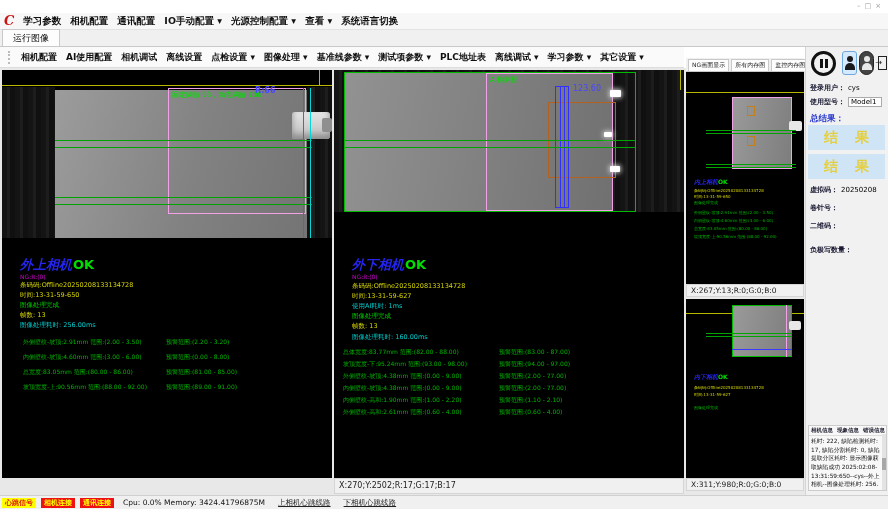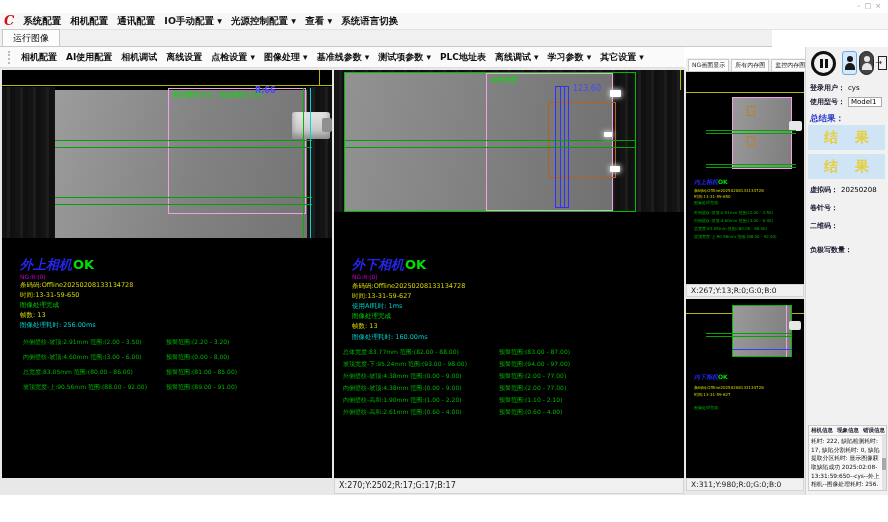--- a/index.html
+++ b/index.html
@@ -10,21 +10,21 @@
   
   #titlebar{left:0;top:0;width:888px;height:13px;background:#3b3b3b;color:#ddd;font-size:7px;line-height:13px;padding-left:4px}
   #wincontrols{right:3px;top:0;height:13px;color:#9a9a9a;font-size:7px;line-height:13px;letter-spacing:4px}
 
   
   #menubar{left:0;top:13px;width:888px;height:17px;background:#f7f7f7;border-bottom:1px solid #e3e3e3;display:flex;align-items:center;gap:9px;padding-left:4px}
   #logo{color:#cc1111;font-size:13px;font-weight:bold;font-style:italic;font-family:"DejaVu Serif",serif;line-height:14px}
   .menu-item{font-size:9.5px;font-weight:600;color:#111;white-space:nowrap;cursor:default}
 
   
-  #tabrow{left:0;top:30px;width:772px;height:17px;background:#f0f0f0;border-bottom:1px solid #c9c9c9}
+  #tabrow{left:0;top:30px;width:888px;height:17px;background:#f0f0f0;border-bottom:1px solid #c9c9c9}
   #tab-run{position:absolute;left:2px;bottom:0;padding:2px 10px 1px;background:#fdfdfd;border:1px solid #c9c9c9;border-bottom:none;font-size:9px;color:#111}
 
   
   #toolbar{left:0;top:47px;width:684px;height:21px;background:#fafafa;border-bottom:1px solid #ddd;display:flex;align-items:center;gap:9px;padding-left:8px}
   #toolbar .grip{width:2px;height:13px;border-left:2px dotted #bbb;margin-right:2px}
   .tool-item{font-size:9px;font-weight:600;color:#111;white-space:nowrap}
   #main-bg{left:0;top:68px;width:888px;height:427px;background:#e8e8e8}
 
   
   .view{background:#000;overflow:hidden}
@@ -183,21 +183,21 @@
 </style>
 </head>
 <body>
 
 <div id="win">
 
   <div id="wincontrols" class="abs"><span>–</span><span>□</span><span>×</span></div>
 
   <div id="menubar" class="abs">
     <span id="logo">C</span>
-    <span class="menu-item">系统配置</span>
+    <span class="menu-item">学习参数</span>
     <span class="menu-item">相机配置</span>
     <span class="menu-item">通讯配置</span>
     <span class="menu-item">IO手动配置 ▾</span>
     <span class="menu-item">光源控制配置 ▾</span>
     <span class="menu-item">查看 ▾</span>
     <span class="menu-item">系统语言切换</span>
   </div>
 
   <div id="tabrow" class="abs">
     <span id="tab-run">运行图像</span>
@@ -370,15 +370,23 @@
         <span>现象信息</span>
         <span>错误信息</span>
       </div>
       <div id="log-text">耗时: 222, 缺陷检测耗时: 17, 缺陷分割耗时: 0, 缺陷提取分区耗时: 显示图像获取缺陷成功 2025:02:08-13:31:59:650--cys--外上相机--图像处理耗时: 256.00ms</div>
       <div id="log-scroll">
           <span id="log-thumb"></span>
         </div>
     </div>
   </div>
 
+  <div id="statusbar" class="abs">
+    <span class="badge badge-y">心跳信号</span>
+    <span class="badge badge-r">相机连接</span>
+    <span class="badge badge-r">通讯连接</span>
+    <span id="cpu">Cpu: 0.0% Memory: 3424.41796875M</span>
+    <span class="hb-link">上相机心跳线路</span>
+    <span class="hb-link">下相机心跳线路</span>
+  </div>
   <div id="bottom-white" class="abs"></div>
 
 </div>
 
 </body></html>

